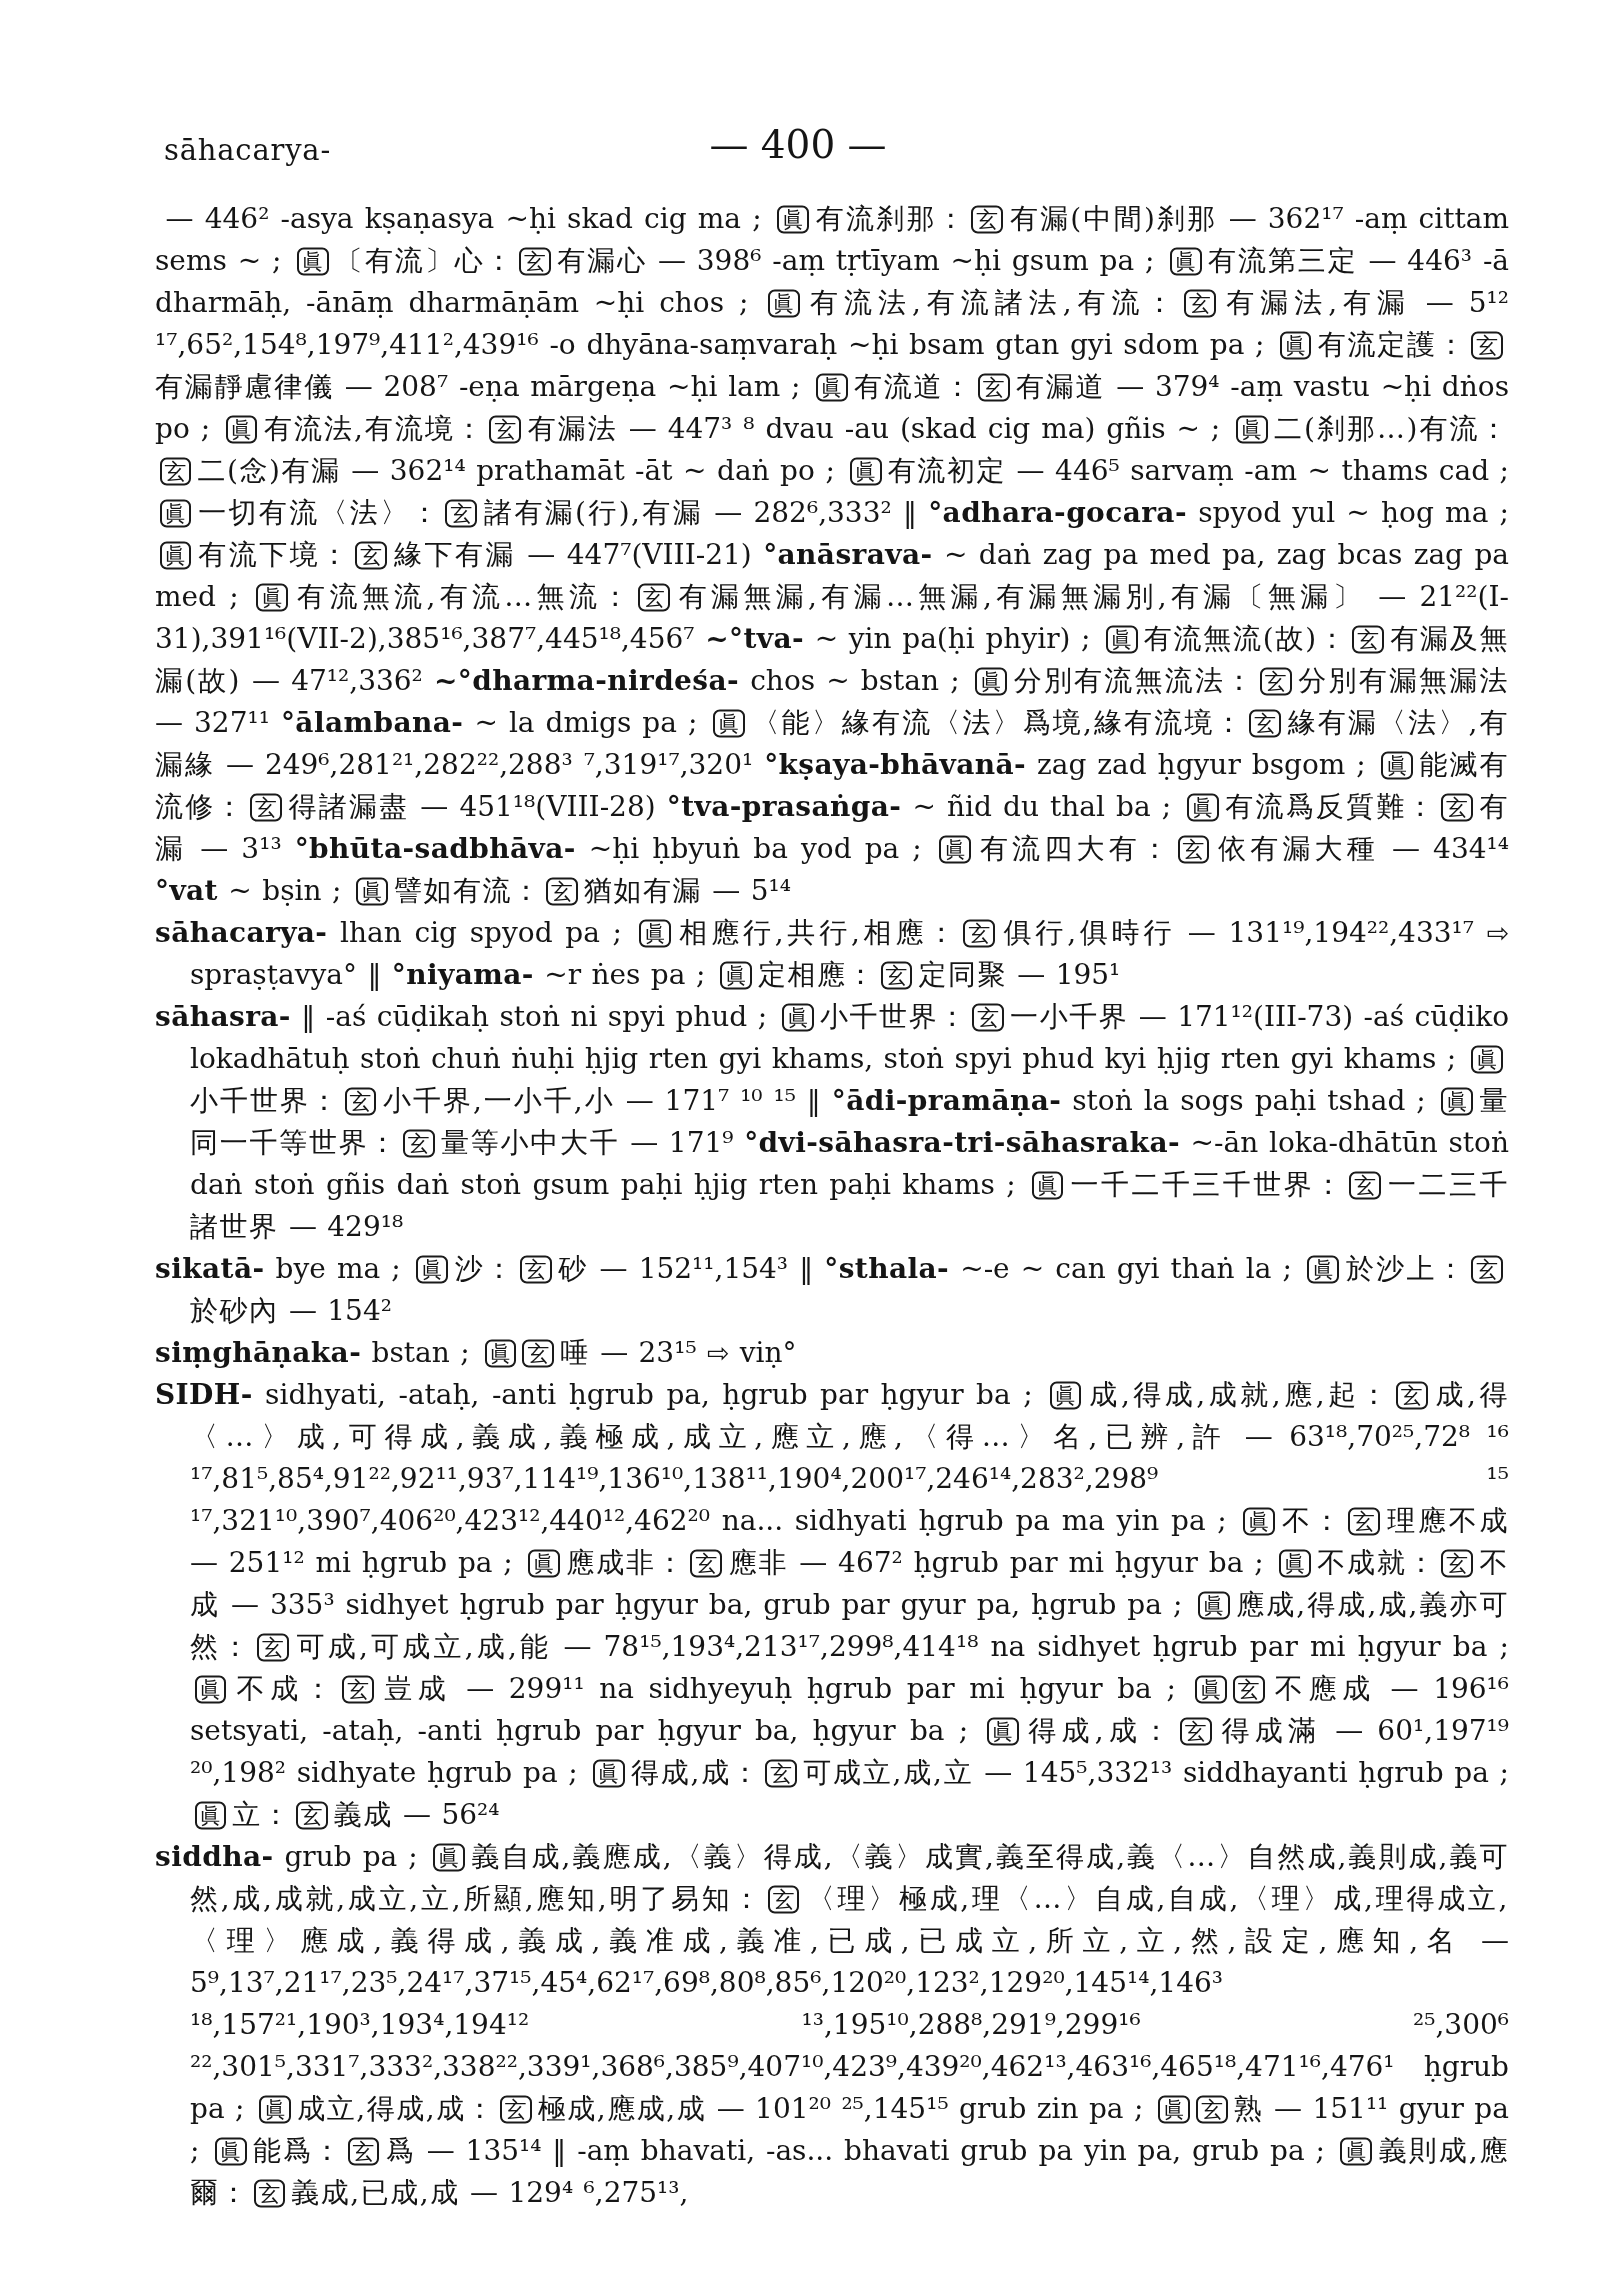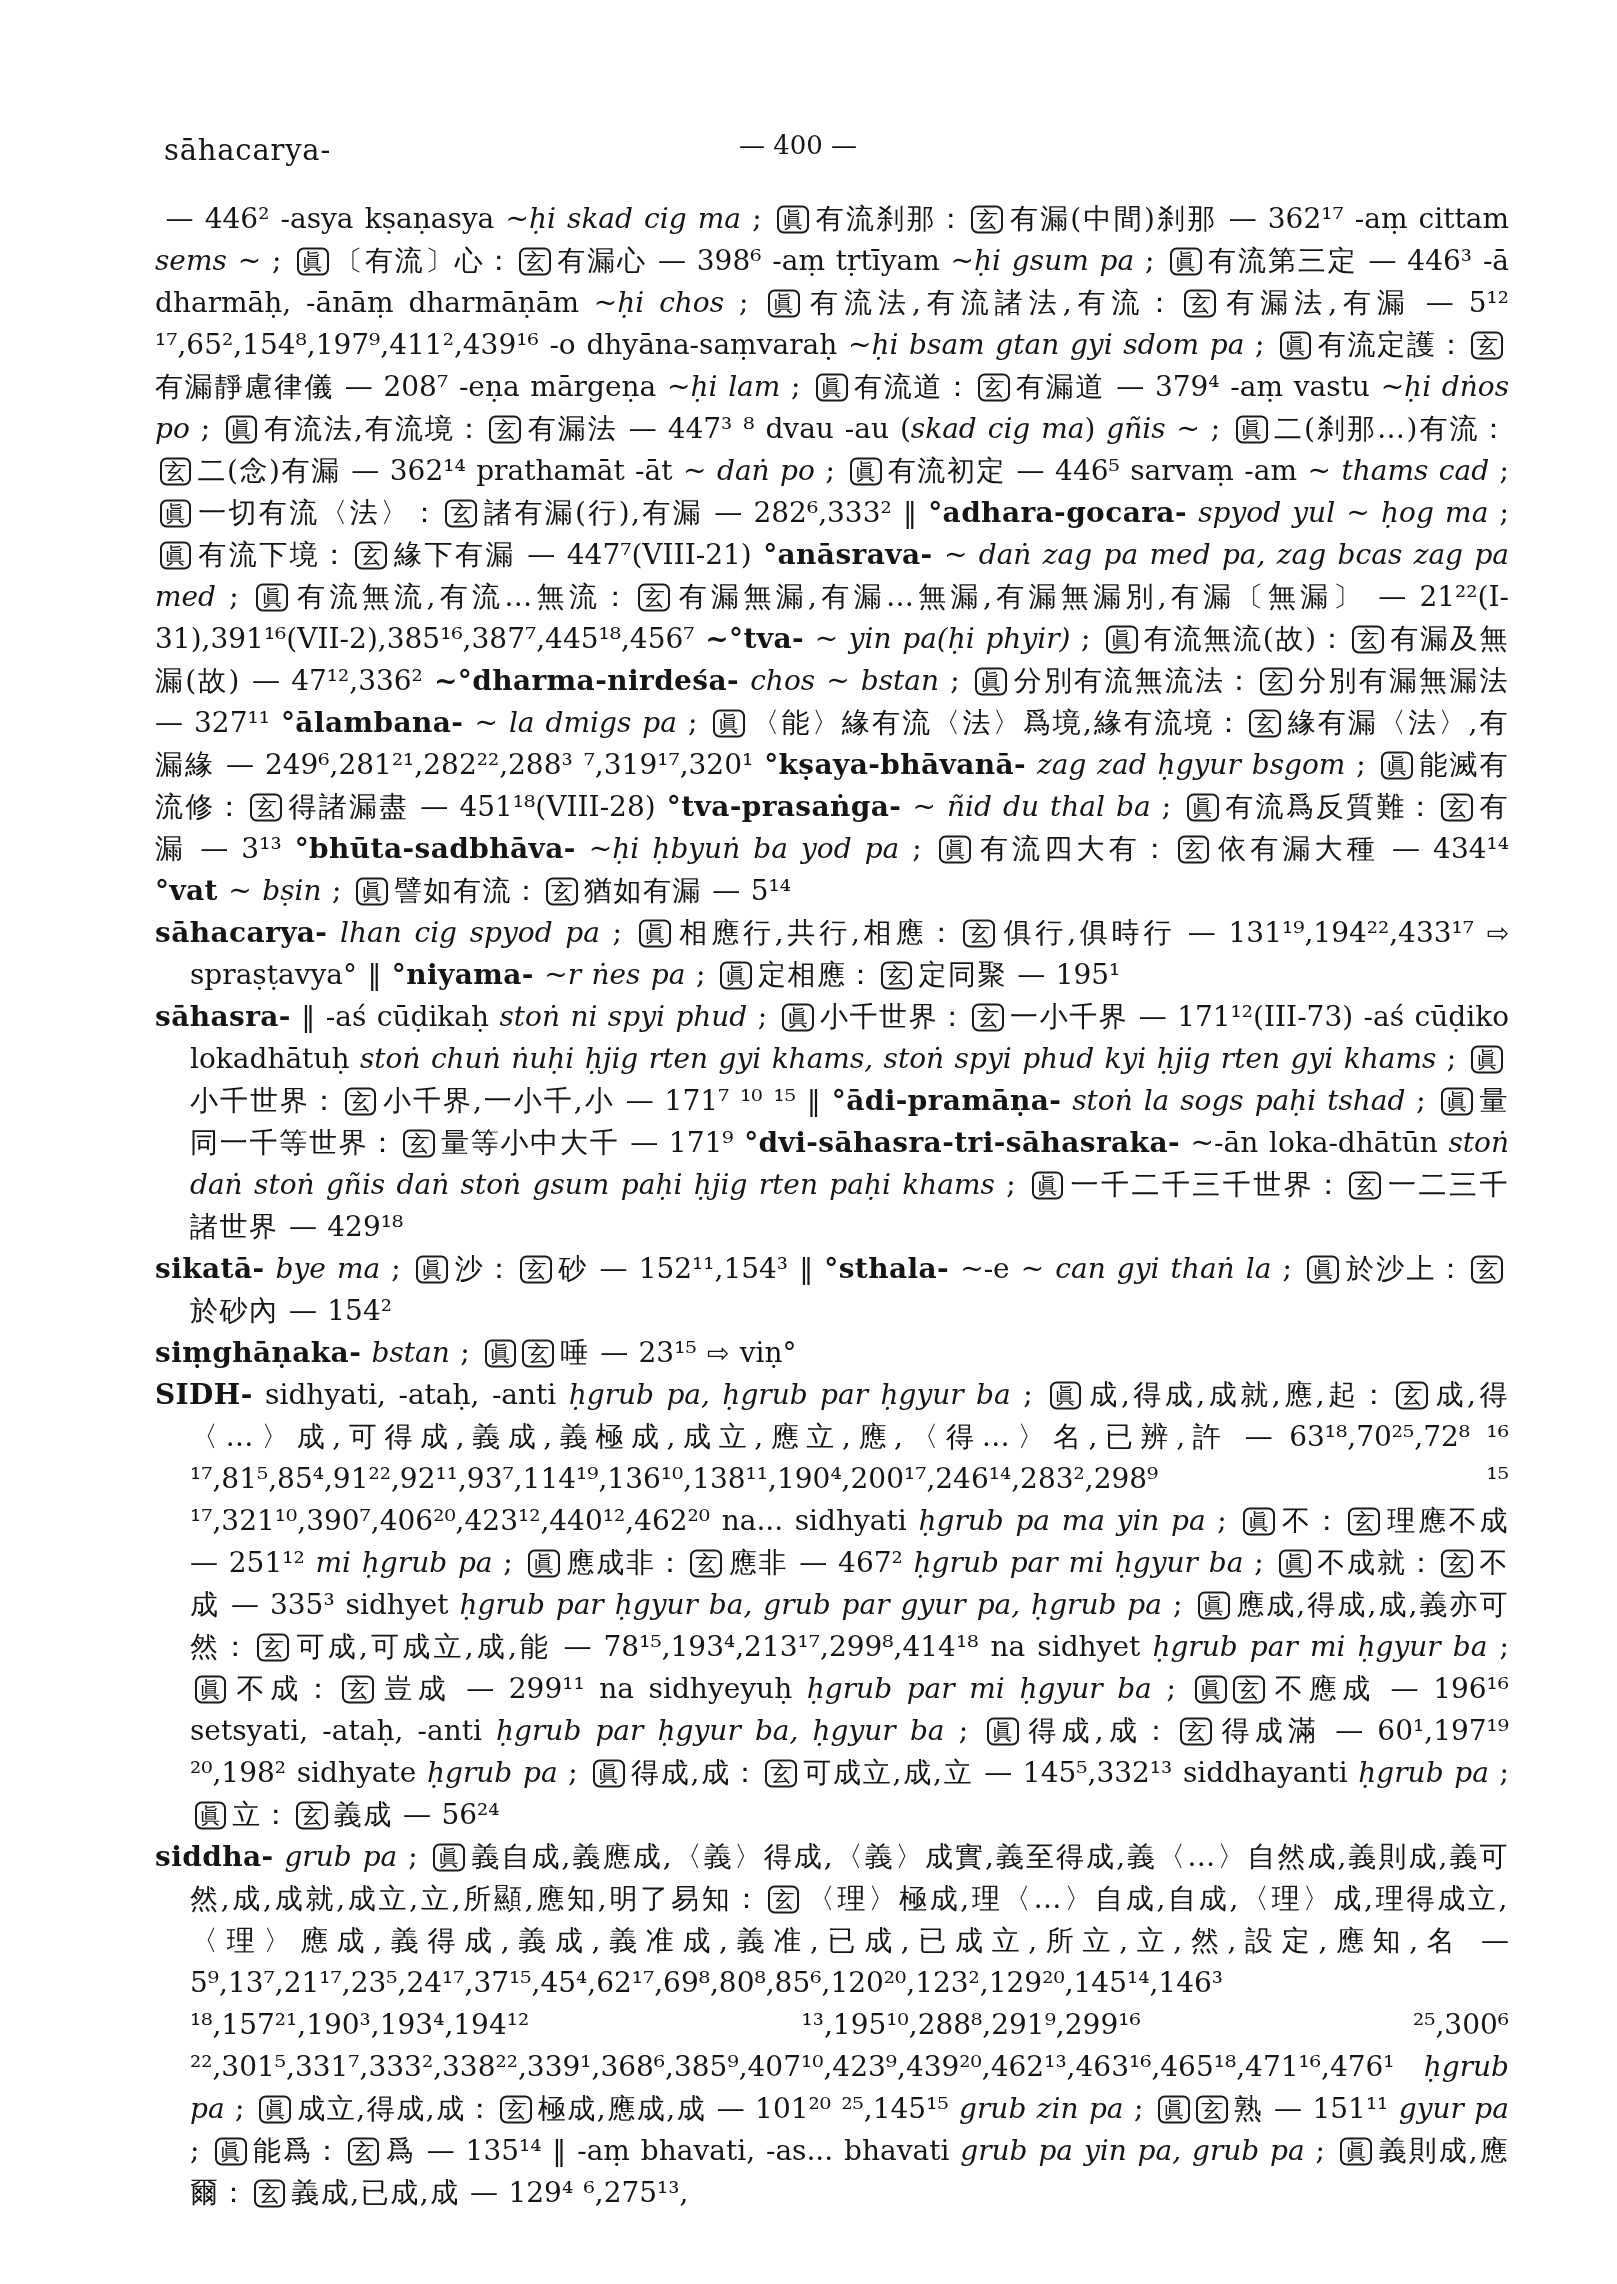--- a/index.html
+++ b/index.html
@@ -30,21 +30,21 @@
     left: 0;
     top: 4.5px;
     letter-spacing: 0.8px;
   }
   .page-number {
     position: absolute;
     left: 483px;
     width: 302px;
     text-align: center;
     top: 0;
-    font-size: 26px;
+    font-size: 39px;
   }
   .dict-body {
     position: absolute;
     top: 198px;
     left: 155px;
     width: 1354px;
     font-size: 28px;
     line-height: 42px;
     text-align: justify;
     word-spacing: 1.5px;
@@ -55,21 +55,21 @@
   }
   .para.entry {
     padding-left: 35px;
     text-indent: -35px;
   }
   .para.cont {
     padding-left: 0;
     text-indent: 10.6px;
   }
   .seg-r { font-style: normal; }
-  .seg-i { font-style: italic; }
+  .seg-i { }
   .seg-b { font-weight: bold; letter-spacing: 0.4px; }
   .seg-c {
     font-family: "DejaVu Serif", serif;
     letter-spacing: 1.5px;
   }
   .seg-a {
     font-family: "DejaVu Sans", sans-serif;
     font-size: 0.95em;
   }
   .mk {

